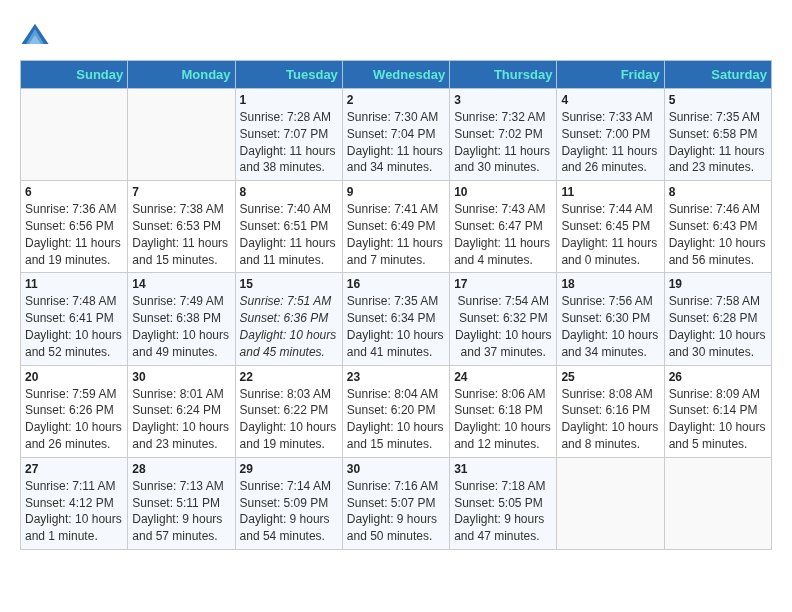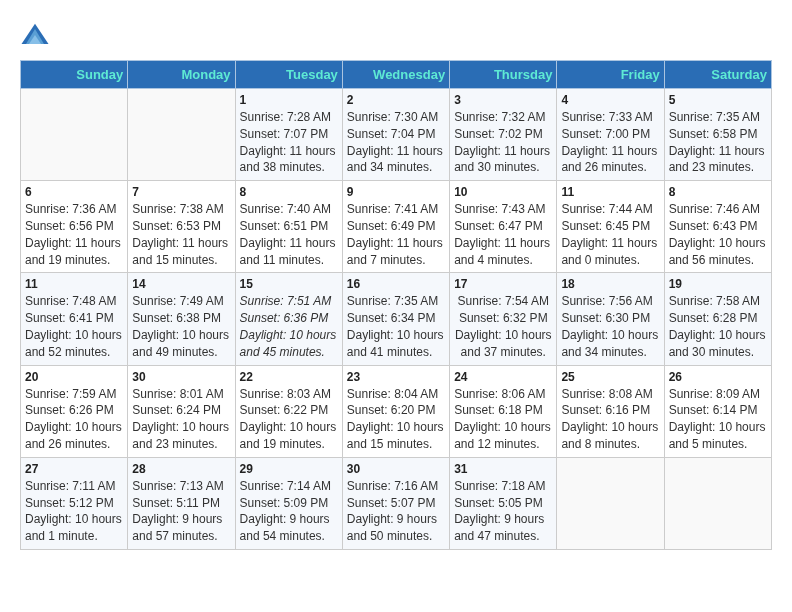--- a/index.html
+++ b/index.html
@@ -292,21 +292,21 @@
           <span class="day-number">26</span>
           <div class="day-info" style="white-space: pre-line;">Sunrise: 8:09 AM
 Sunset: 6:14 PM
 Daylight: 10 hours and 5 minutes.</div>
         </td>
       </tr>
       <tr>
         <td>
           <span class="day-number">27</span>
           <div class="day-info" style="white-space: pre-line;">Sunrise: 7:11 AM
-Sunset: 5:12 PM
+Sunset: 4:12 PM
 Daylight: 10 hours and 1 minute.</div>
         </td>
         <td>
           <span class="day-number">28</span>
           <div class="day-info" style="white-space: pre-line;">Sunrise: 7:13 AM
 Sunset: 5:11 PM
 Daylight: 9 hours and 57 minutes.</div>
         </td>
         <td>
           <span class="day-number">29</span>

